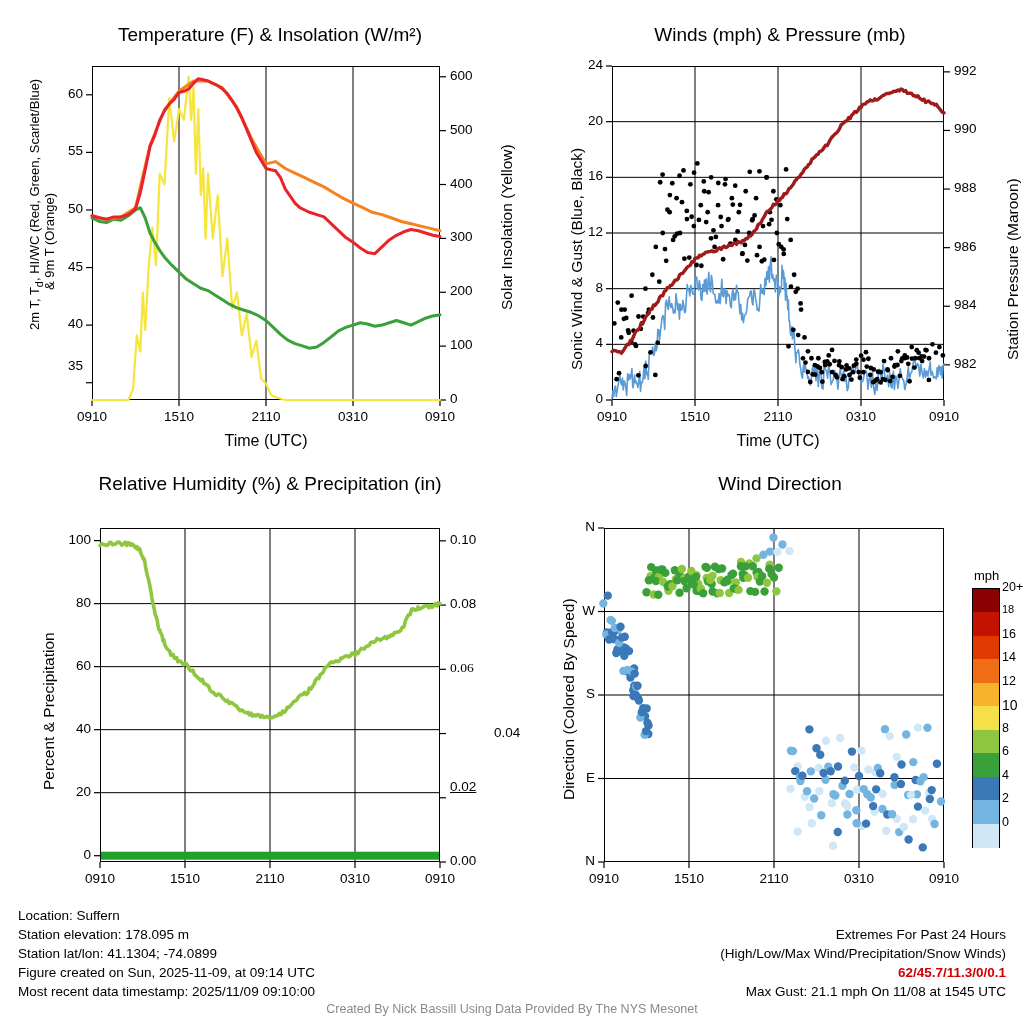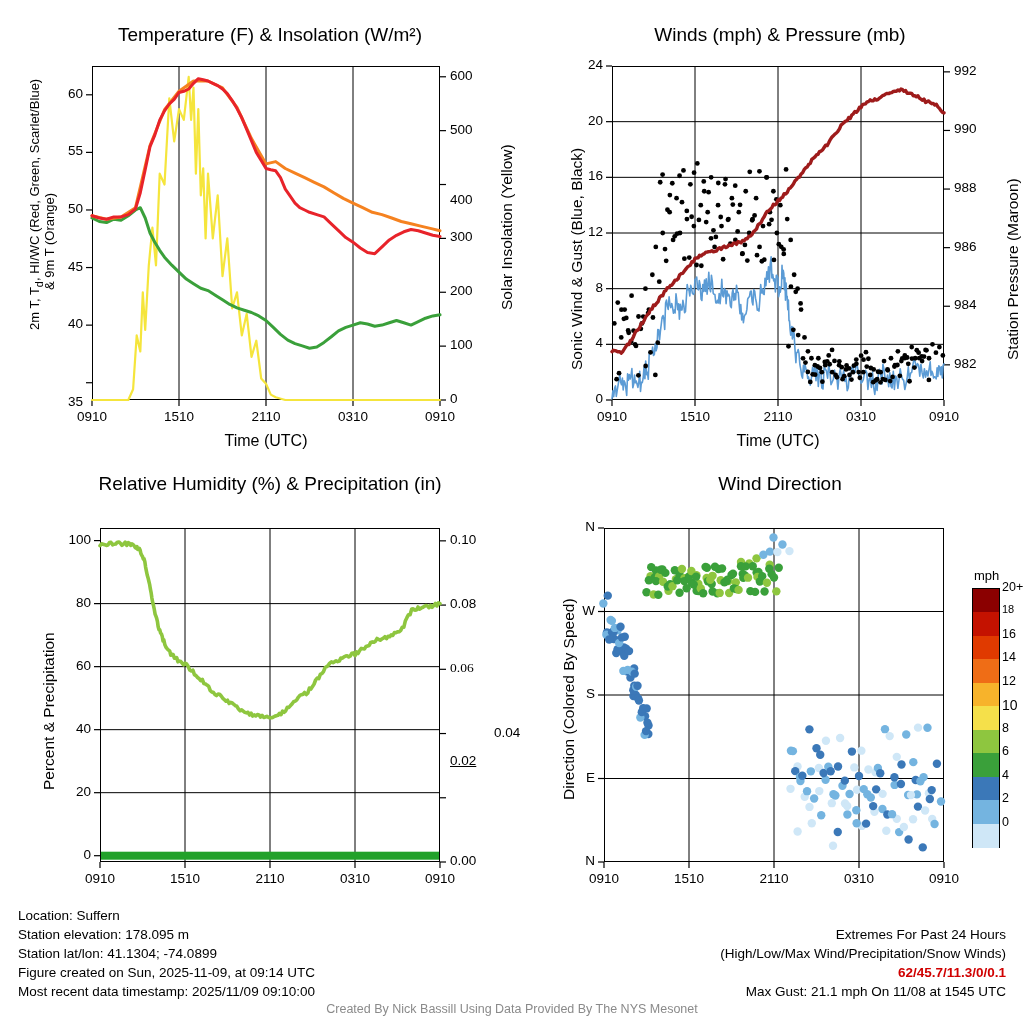--- a/index.html
+++ b/index.html
@@ -626,31 +626,31 @@
       <circle cx="929.8333333333334" cy="798.9422410626006" r="4.2" fill="#3b78b8"></circle>
       <circle cx="932.1944444444445" cy="818.9631011491757" r="4.2" fill="#cfe7f7"></circle>
       <circle cx="934.5555555555555" cy="823.963809521073" r="4.2" fill="#74b4e0"></circle>
       <circle cx="936.9166666666666" cy="763.7775006541664" r="4.2" fill="#3b78b8"></circle>
     </svg>
     <div class="tlabel" style="left: 92px; top: 409px; transform: translateX(-50%);">0910</div>
     <div class="tlabel" style="left: 179px; top: 409px; transform: translateX(-50%);">1510</div>
     <div class="tlabel" style="left: 266px; top: 409px; transform: translateX(-50%);">2110</div>
     <div class="tlabel" style="left: 353px; top: 409px; transform: translateX(-50%);">0310</div>
     <div class="tlabel" style="left: 440px; top: 409px; transform: translateX(-50%);">0910</div>
-    <div class="tlabel" style="left: 83px; top: 394px; transform: translateX(-100%);">35</div>
+    <div class="tlabel" style="left: 83px; top: 358px; transform: translateX(-100%);">35</div>
     <div class="tlabel" style="left: 83px; top: 316.138px; transform: translateX(-100%);">40</div>
     <div class="tlabel" style="left: 83px; top: 258.552px; transform: translateX(-100%);">45</div>
     <div class="tlabel" style="left: 83px; top: 200.966px; transform: translateX(-100%);">50</div>
     <div class="tlabel" style="left: 83px; top: 143.379px; transform: translateX(-100%);">55</div>
     <div class="tlabel" style="left: 83px; top: 85.7931px; transform: translateX(-100%);">60</div>
     <div class="tlabel" style="left: 450px; top: 391px;">0</div>
     <div class="tlabel" style="left: 450px; top: 337.129px;">100</div>
     <div class="tlabel" style="left: 450px; top: 283.258px;">200</div>
     <div class="tlabel" style="left: 450px; top: 229.387px;">300</div>
-    <div class="tlabel" style="left: 450px; top: 175.516px; margin-top: 16px;">400</div>
+    <div class="tlabel" style="left: 450px; top: 175.516px;">400</div>
     <div class="tlabel" style="left: 450px; top: 121.645px;">500</div>
     <div class="tlabel" style="left: 450px; top: 67.7742px;">600</div>
     <div class="axlabel" style="left: 266px; top: 432px; transform: translateX(-50%);">Time (UTC)</div>
     <div class="vlabel2" style="left: 498px; top: 310px;">Solar Insolation (Yellow)</div>
     <div class="vlabel" style="left: 27px; top: 330px;">2m T, T<sub>d</sub>, HI/WC (Red, Green, Scarlet/Blue)</div>
     <div class="vlabel" style="left: 42px; top: 290px;">&amp; 9m T (Orange)</div>
     <div class="tlabel" style="left: 612px; top: 409px; transform: translateX(-50%);">0910</div>
     <div class="tlabel" style="left: 695px; top: 409px; transform: translateX(-50%);">1510</div>
     <div class="tlabel" style="left: 778px; top: 409px; transform: translateX(-50%);">2110</div>
     <div class="tlabel" style="left: 861px; top: 409px; transform: translateX(-50%);">0310</div>
@@ -676,21 +676,21 @@
     <div class="tlabel" style="left: 270px; top: 871px; transform: translateX(-50%);">2110</div>
     <div class="tlabel" style="left: 355px; top: 871px; transform: translateX(-50%);">0310</div>
     <div class="tlabel" style="left: 440px; top: 871px; transform: translateX(-50%);">0910</div>
     <div class="tlabel" style="left: 91px; top: 846.698px; transform: translateX(-100%);">0</div>
     <div class="tlabel" style="left: 91px; top: 783.679px; transform: translateX(-100%);">20</div>
     <div class="tlabel" style="left: 91px; top: 720.66px; transform: translateX(-100%);">40</div>
     <div class="tlabel" style="left: 91px; top: 657.642px; transform: translateX(-100%);">60</div>
     <div class="tlabel" style="left: 91px; top: 594.623px; transform: translateX(-100%);">80</div>
     <div class="tlabel" style="left: 91px; top: 531.604px; transform: translateX(-100%);">100</div>
     <div class="tlabel" style="left: 450px; top: 853px;">0.00</div>
-    <div class="tlabel" style="left: 450px; top: 753px; text-decoration: underline;">0.02</div>
+    <div class="tlabel" style="left: 450px; top: 779px; text-decoration: underline;">0.02</div>
     <div class="tlabel" style="left: 450px; top: 724.538px; margin-left: 44px;">0.04</div>
     <div class="tlabel" style="left: 450px; top: 660.308px; font-family: Liberation Serif, serif;">0.06</div>
     <div class="tlabel" style="left: 450px; top: 596.077px;">0.08</div>
     <div class="tlabel" style="left: 450px; top: 531.846px;">0.10</div>
     <div class="vlabel2" style="left: 40px; top: 790px;">Percent &amp; Precipitation</div>
     <div class="tlabel" style="left: 604px; top: 871px; transform: translateX(-50%);">0910</div>
     <div class="tlabel" style="left: 689px; top: 871px; transform: translateX(-50%);">1510</div>
     <div class="tlabel" style="left: 774px; top: 871px; transform: translateX(-50%);">2110</div>
     <div class="tlabel" style="left: 859px; top: 871px; transform: translateX(-50%);">0310</div>
     <div class="tlabel" style="left: 944px; top: 871px; transform: translateX(-50%);">0910</div>

